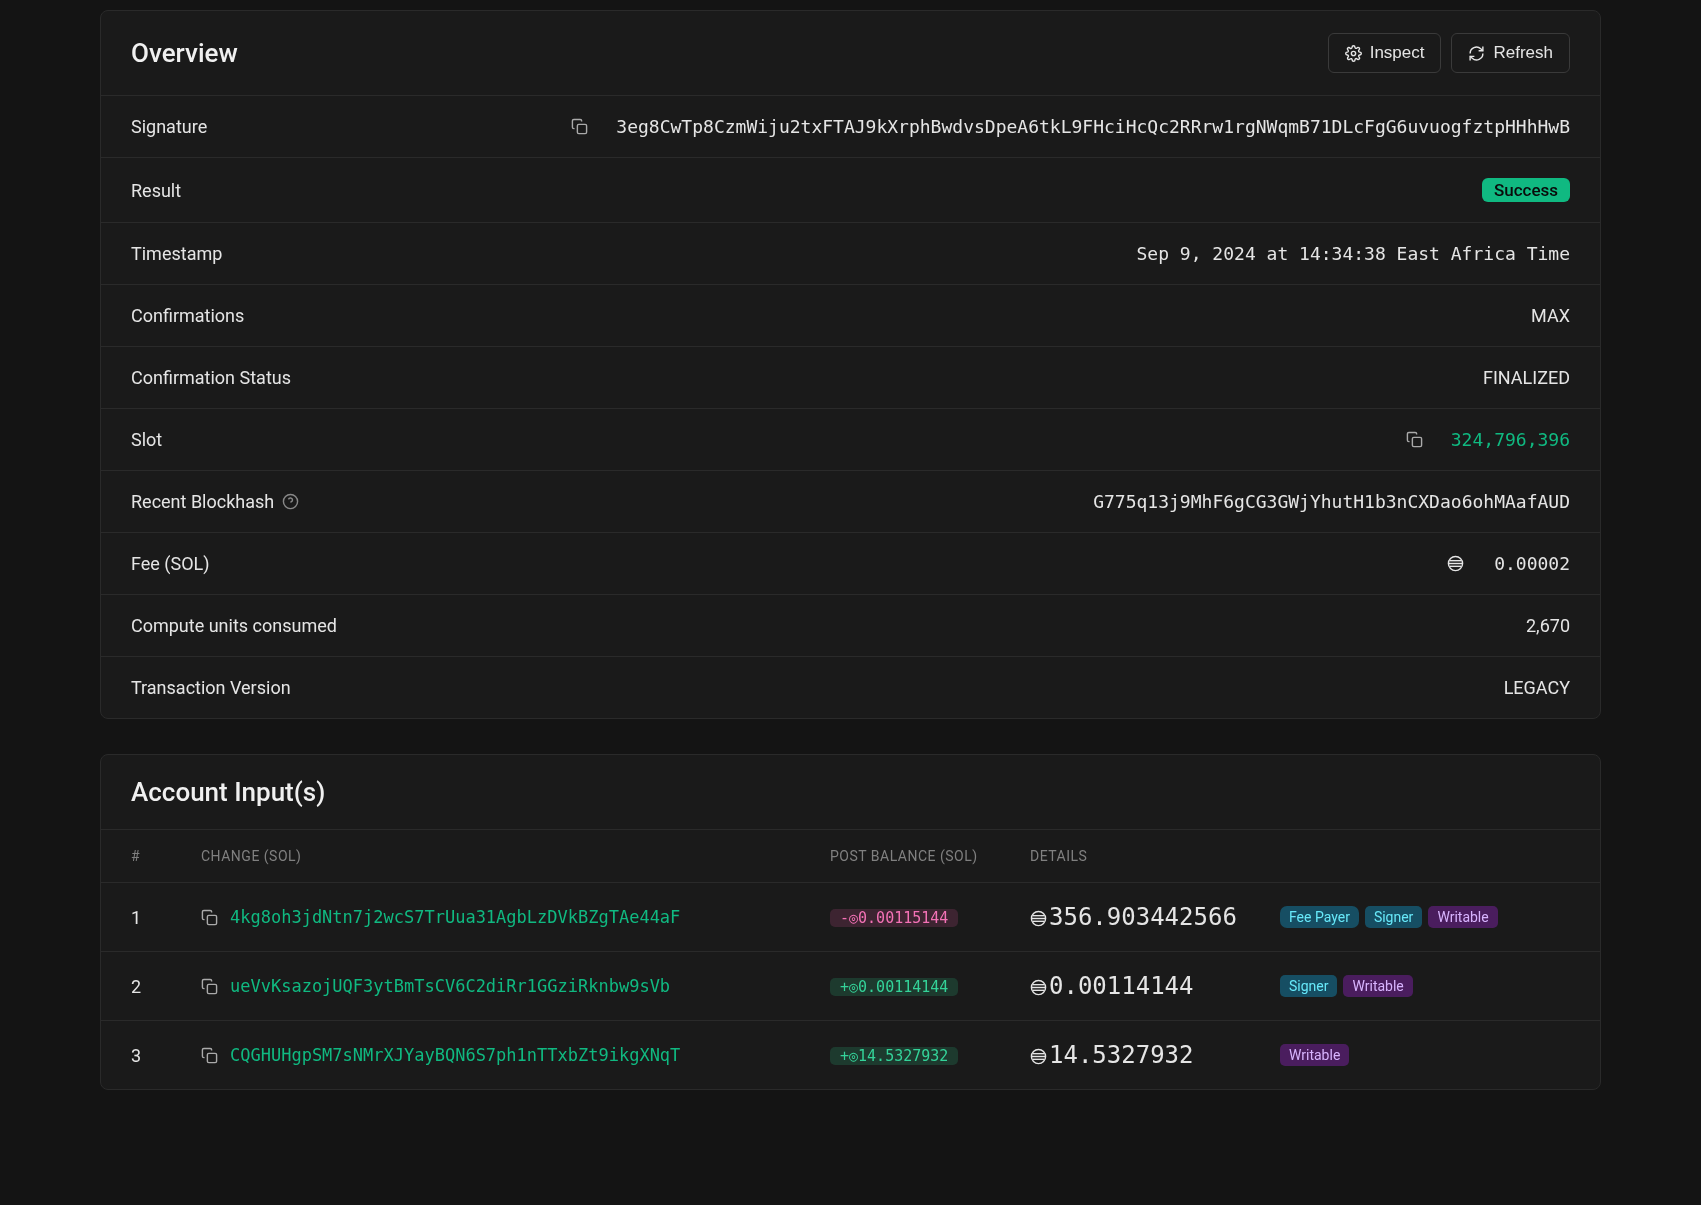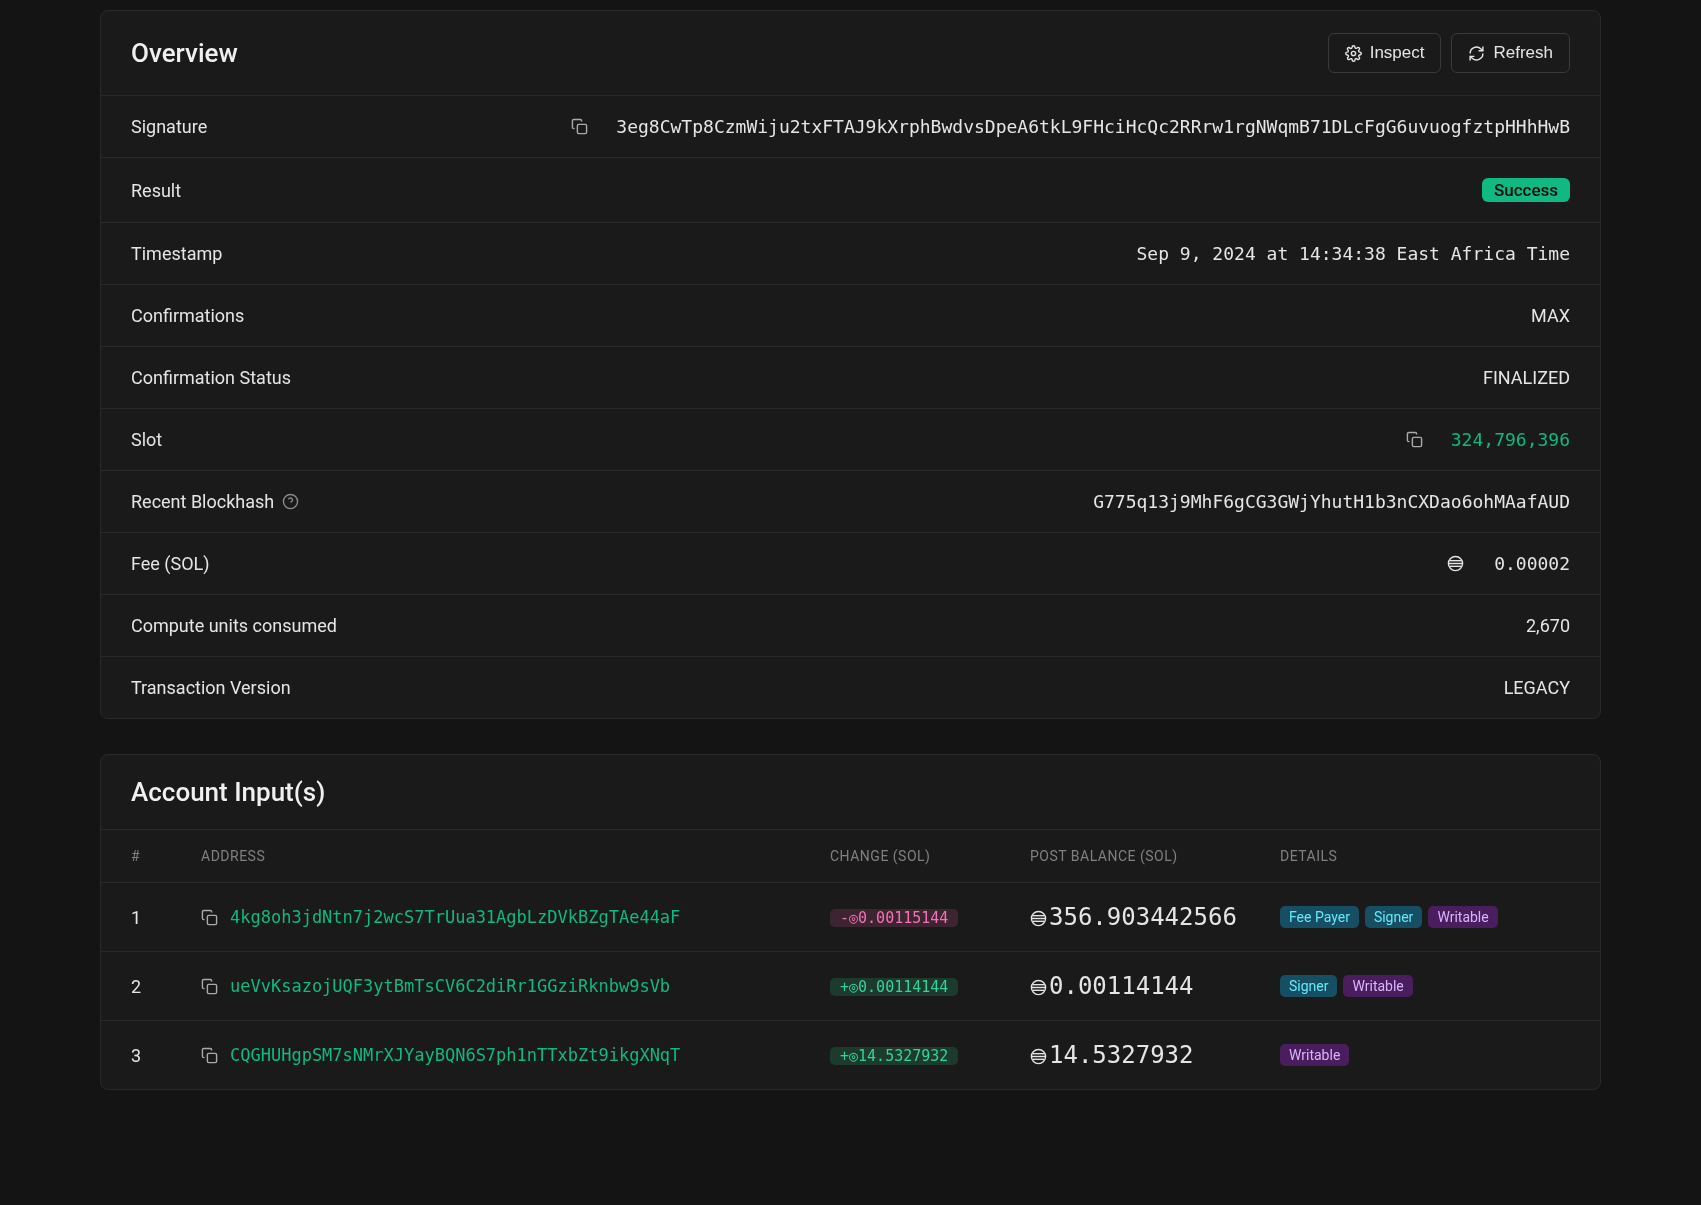--- a/index.html
+++ b/index.html
@@ -135,21 +135,21 @@
     font-family: "SF Mono", Menlo, Consolas, monospace;
     font-size: 24px;
     color: #e5e5e5;
   }
   .tags { display: flex; gap: 6px; flex-wrap: wrap; }
   .tag {
     font-size: 14px;
     padding: 3px 9px;
     border-radius: 5px;
   }
-  .tag-feepayer { background: #164e63; color: #67e8f9; }
+  .tag-feepayer { background: #164e63; color: #67e8f9; border-radius: 7px; }
   .tag-signer { background: #164e63; color: #67e8f9; }
   .tag-writable { background: #4a1d5e; color: #d8b4fe; }
 </style>
 </head>
 <body>
 
 <div class="card">
   <div class="card-header">
     <div class="card-title">Overview</div>
     <div class="header-buttons">
@@ -252,21 +252,20 @@
   </div>
 </div>
 
 <div class="card">
   <div class="card-header">
     <div class="card-title">Account Input(s)</div>
   </div>
 
   <div class="table-header">
     <div>#</div>
-    <div>ADDRESS</div>
     <div>CHANGE (SOL)</div>
     <div>POST BALANCE (SOL)</div>
     <div>DETAILS</div>
   </div>
 
   <div id="accounts-body">
       <div class="table-row">
         <div class="idx">1</div>
         <div class="addr-cell">
           <svg class="copy-icon" viewBox="0 0 24 24" fill="none" stroke="currentColor" stroke-width="2">

